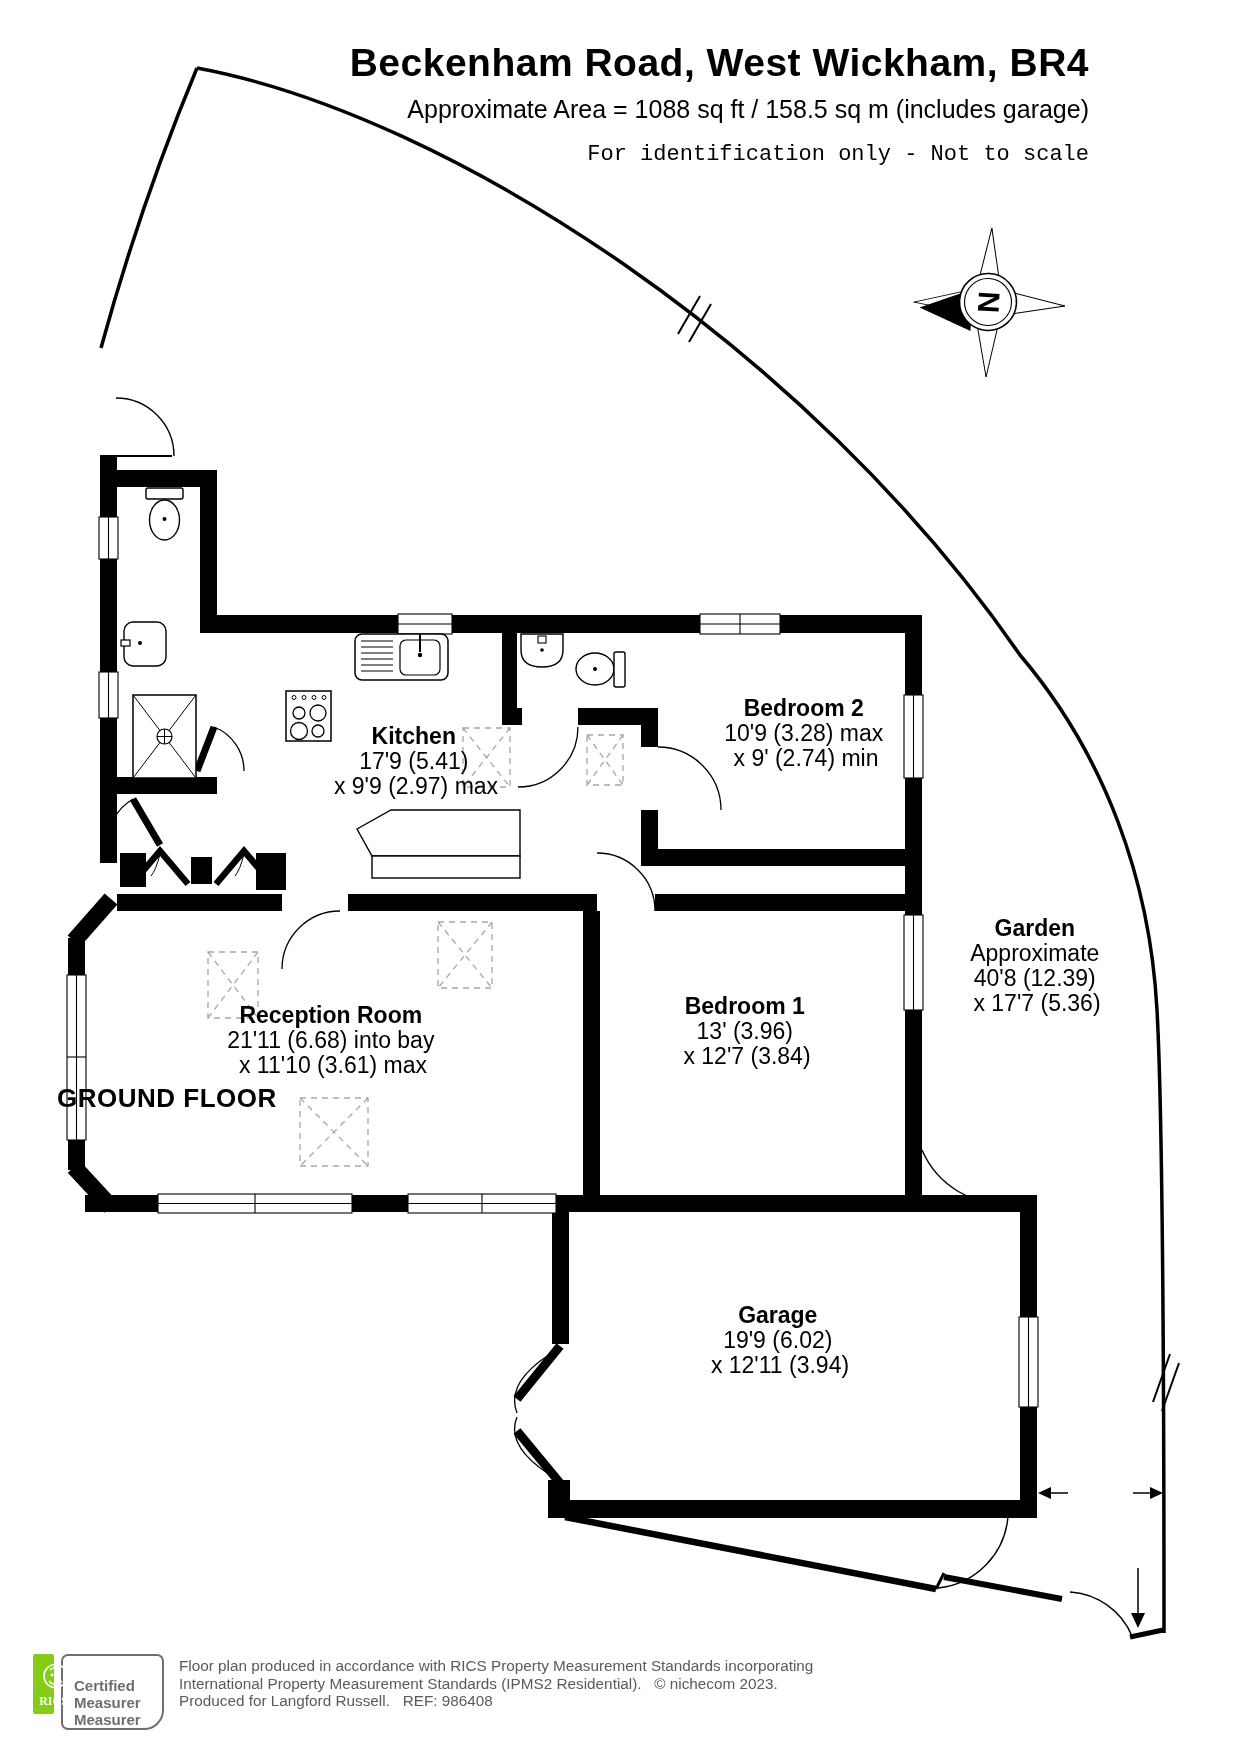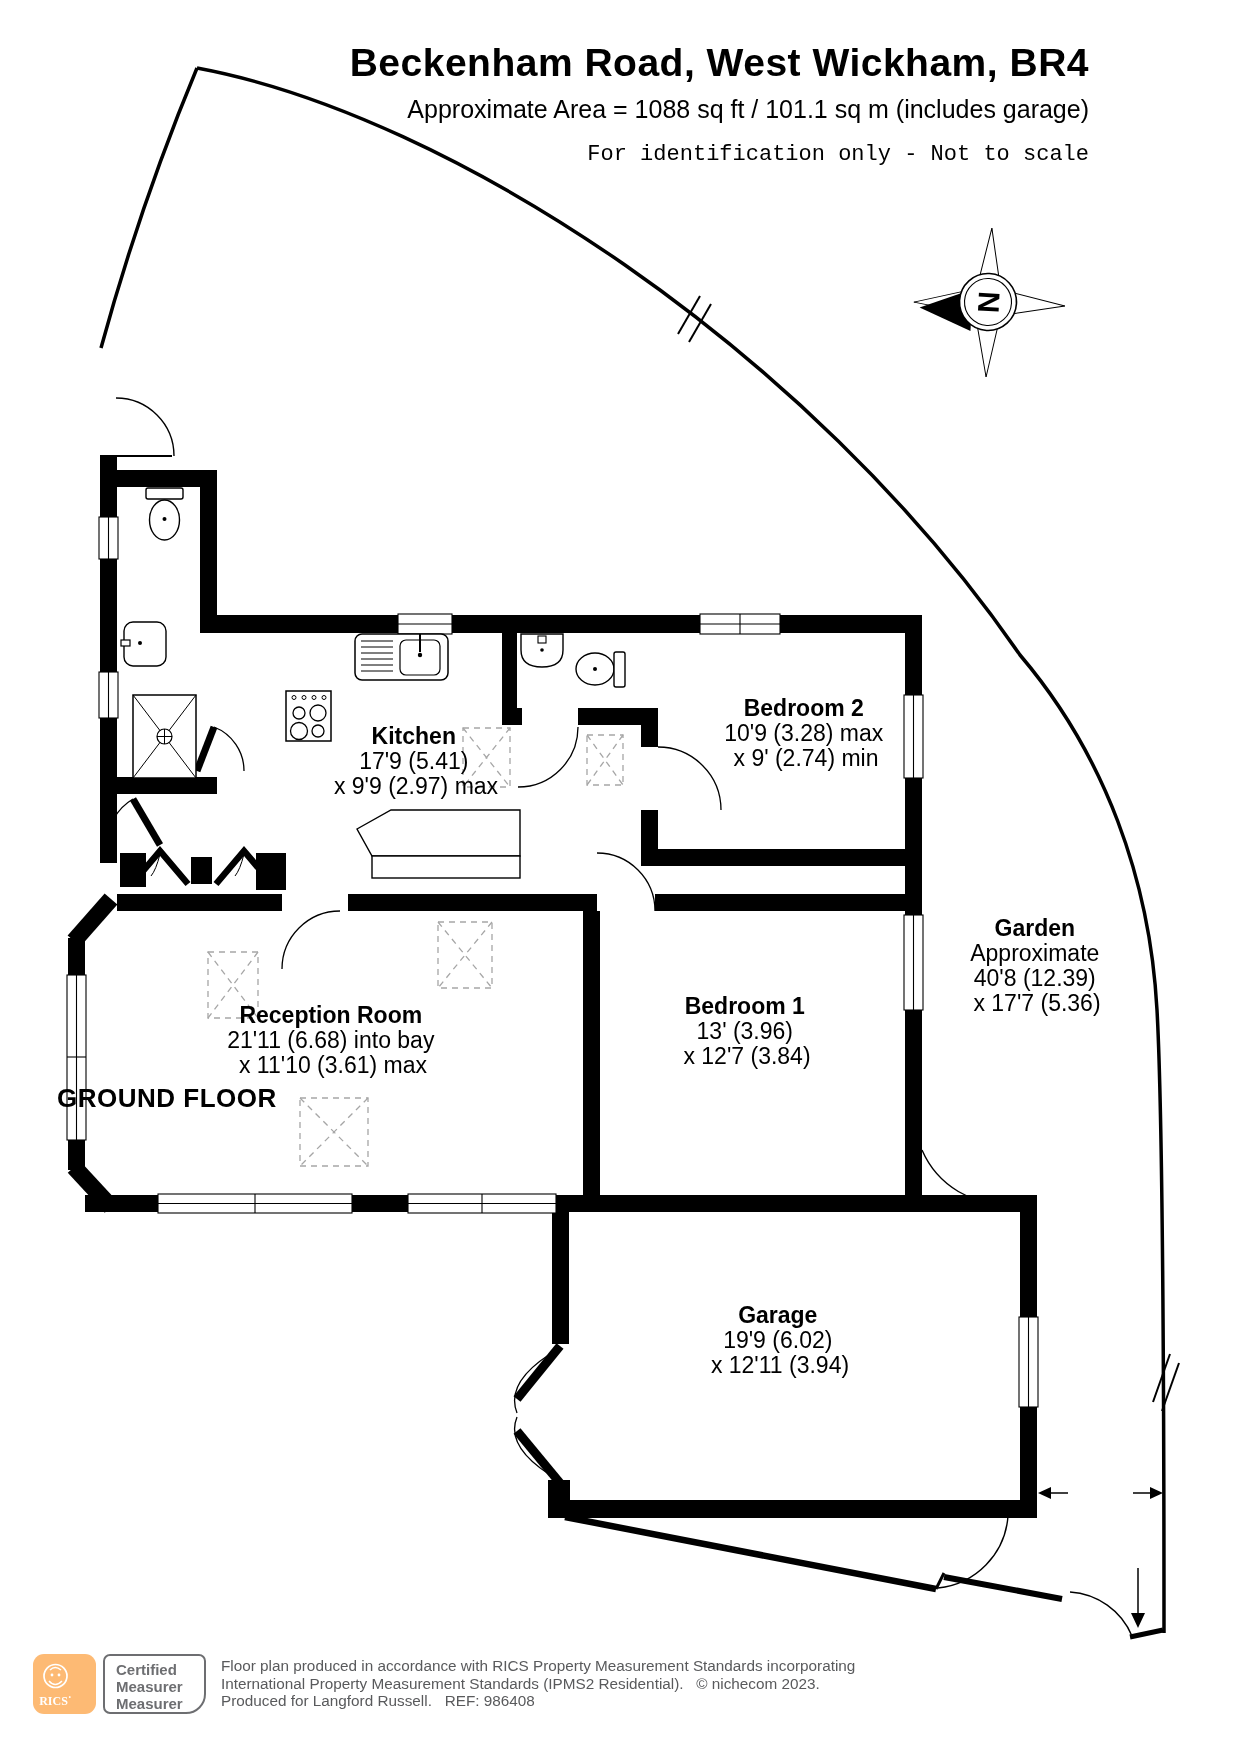--- a/index.html
+++ b/index.html
@@ -9,24 +9,24 @@
   .hdr .title{font-size:39px;font-weight:bold;line-height:44px;letter-spacing:.5px;}
   .hdr .area{font-size:25px;margin-top:10px;line-height:28px;}
   .hdr .note{font-size:22px;margin-top:22px;line-height:19px;font-family:Liberation Mono, monospace;}
   svg.plan{position:absolute;left:0;top:0;}
   .room-name{font-size:23px;font-weight:bold;}
   .room-dim{font-size:23px;}
   .gf-label{font-size:26px;font-weight:bold;letter-spacing:.5px;}
   .compass-n{font-size:30px;font-weight:bold;}
   
   .footer{position:absolute;left:33px;top:1654px;display:flex;align-items:flex-start;}
-  .rics-box{width:63px;height:60px;background:#fdba74;border-radius:11px;position:relative;flex:none;}
+  .rics-box{width:21px;height:60px;background:#84cc16;border-radius:2px;position:relative;flex:none;}
   .rics-box svg{display:block;}
   .badge{width:88px;height:47px;border:2.5px solid #6d6e71;border-radius:7px 7px 20px 7px;
-         margin-left:7px;padding:5px 0 4px 11px;flex:none;}
+         margin-left:7px;padding:21px 0 4px 11px;flex:none;}
   .badge div{font-size:15px;font-weight:bold;color:#6d6e71;line-height:17px;}
   .ftext{margin-left:15px;padding-top:3px;}
   .ftext div{font-size:15.3px;line-height:17.5px;color:#595a5c;white-space:pre-wrap;}
 </style>
 </head>
 <body>
 
 <div class="page">
 
 <svg class="plan" width="1241" height="1755" viewBox="0 0 1241 1755">
@@ -305,21 +305,21 @@
       <tspan class="room-name" x="780" y="1323">Garage</tspan>
       <tspan class="room-dim" x="780" y="1348">19'9 (6.02)</tspan>
       <tspan class="room-dim" x="780" y="1373">x 12'11 (3.94)</tspan>
     </text>
     <text class="gf-label" x="57" y="1107" text-anchor="start">GROUND FLOOR</text>
   </g>
 </svg>
 
 <header class="hdr">
   <div class="title">Beckenham Road, West Wickham, BR4</div>
-  <div class="area">Approximate Area = 1088 sq ft / 101.1 sq m (includes garage)</div>
+  <div class="area">Approximate Area = 1088 sq ft / 158.5 sq m (includes garage)</div>
   <div class="note">For identification only - Not to scale</div>
 </header>
 
 <footer class="footer">
   <div class="rics-box">
     <svg width="45" height="60" viewBox="0 0 45 60">
       <circle cx="22.5" cy="22" r="11.5" fill="none" stroke="#fff" stroke-width="1.7"></circle>
       <path d="M17,16 q5,-5 11,0 M16,27 q6,7 13,0" fill="none" stroke="#fff" stroke-width="1.5"></path>
       <circle cx="19" cy="21" r="1.4" fill="#fff"></circle>
           <circle cx="26" cy="21" r="1.4" fill="#fff"></circle>

